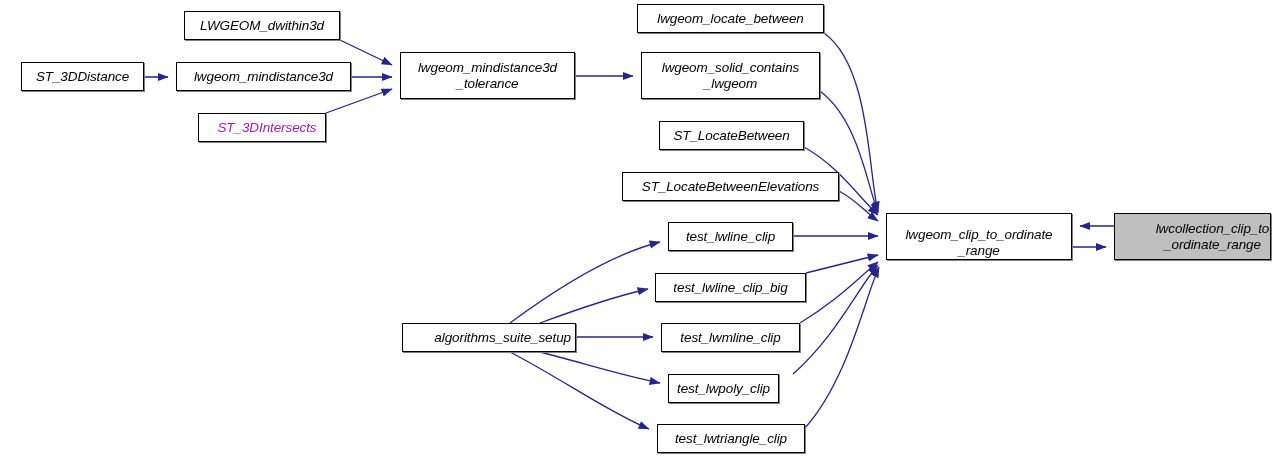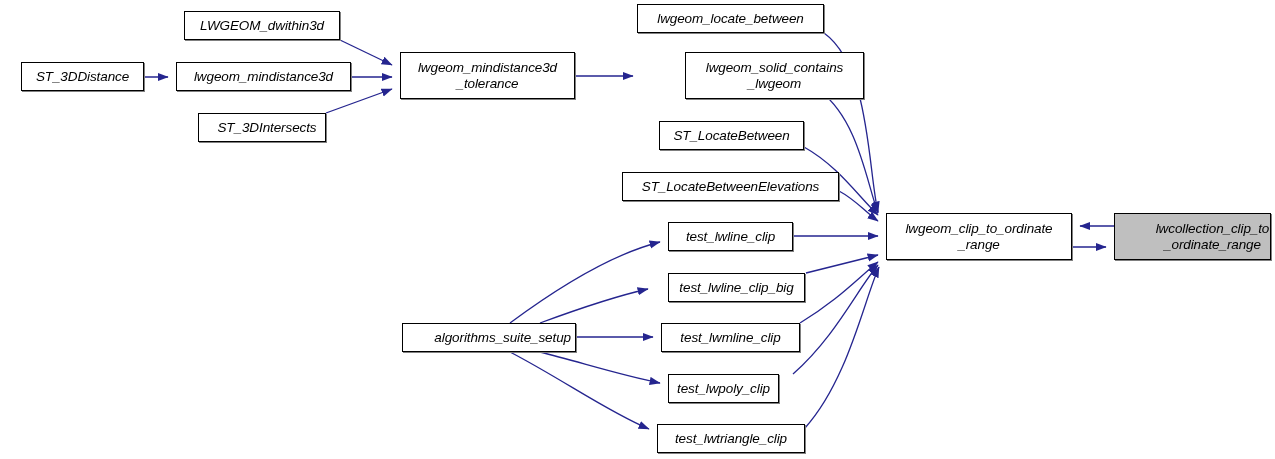--- a/index.html
+++ b/index.html
@@ -81,32 +81,32 @@
         <path d="M540,352 C580,362 620,375 660,383" fill="none" stroke="#25258f" stroke-width="1.3" marker-end="url(#ah)"></path>
         <path d="M510,352 C562,379 608,412 649,429" fill="none" stroke="#25258f" stroke-width="1.3" marker-end="url(#ah)"></path>
         <path d="M1072,247 L1106,247" fill="none" stroke="#25258f" stroke-width="1.3" marker-end="url(#ah)"></path>
         <path d="M1114,226 L1080,226" fill="none" stroke="#25258f" stroke-width="1.3" marker-end="url(#ah)"></path>
       </g>
   </svg>
   <div id="nodes">
       <div class="node" style="left: 5px; top: 62px; width: 123px; height: 29px; border-color: rgb(0, 0, 0); color: rgb(0, 0, 0); background: rgb(255, 255, 255); box-shadow: rgb(128, 128, 128) 1px 1px 0px 0px; margin-left: 16px;"><span class="lbl">ST_3DDistance</span></div>
       <div class="node" style="left: 176px; top: 62px; width: 175px; height: 29px; border-color: rgb(0, 0, 0); color: rgb(0, 0, 0); background: rgb(255, 255, 255); box-shadow: rgb(128, 128, 128) 1px 1px 0px 0px;"><span class="lbl">lwgeom_mindistance3d</span></div>
       <div class="node" style="left: 184px; top: 11px; width: 156px; height: 29px; border-color: rgb(0, 0, 0); color: rgb(0, 0, 0); background: rgb(255, 255, 255); box-shadow: rgb(128, 128, 128) 1px 1px 0px 0px;"><span class="lbl">LWGEOM_dwithin3d</span></div>
-      <div class="node" style="left: 198px; top: 113px; width: 128px; height: 29px; border-color: rgb(0, 0, 0); color: #000000; background: rgb(255, 255, 255); box-shadow: rgb(128, 128, 128) 1px 1px 0px 0px; padding-left: 10px;"><span class="lbl">ST_3DIntersects</span></div>
+      <div class="node" style="left: 198px; top: 113px; width: 128px; height: 29px; border-color: rgb(0, 0, 0); color: #a21caf; background: rgb(255, 255, 255); box-shadow: rgb(128, 128, 128) 1px 1px 0px 0px; padding-left: 10px;"><span class="lbl">ST_3DIntersects</span></div>
       <div class="node" style="left: 400px; top: 52px; width: 175px; height: 47px; border-color: rgb(0, 0, 0); color: rgb(0, 0, 0); background: rgb(255, 255, 255); box-shadow: rgb(128, 128, 128) 1px 1px 0px 0px;"><span class="lbl">lwgeom_mindistance3d
 _tolerance</span></div>
       <div class="node" style="left: 637px; top: 4px; width: 187px; height: 29px; border-color: rgb(0, 0, 0); color: rgb(0, 0, 0); background: rgb(255, 255, 255); box-shadow: rgb(128, 128, 128) 1px 1px 0px 0px;"><span class="lbl">lwgeom_locate_between</span></div>
-      <div class="node" style="left: 641px; top: 52px; width: 179px; height: 47px; border-color: rgb(0, 0, 0); color: rgb(0, 0, 0); background: rgb(255, 255, 255); box-shadow: rgb(128, 128, 128) 1px 1px 0px 0px; margin-left: 44px;"><span class="lbl">lwgeom_solid_contains
+      <div class="node" style="left: 641px; top: 52px; width: 179px; height: 47px; border-color: rgb(0, 0, 0); color: rgb(0, 0, 0); background: rgb(255, 255, 255); box-shadow: rgb(128, 128, 128) 1px 1px 0px 0px;"><span class="lbl">lwgeom_solid_contains
 _lwgeom</span></div>
       <div class="node" style="left: 659px; top: 121px; width: 145px; height: 29px; border-color: rgb(0, 0, 0); color: rgb(0, 0, 0); background: rgb(255, 255, 255); box-shadow: rgb(128, 128, 128) 1px 1px 0px 0px;"><span class="lbl">ST_LocateBetween</span></div>
       <div class="node" style="left: 622px; top: 172px; width: 217px; height: 29px; border-color: rgb(0, 0, 0); color: rgb(0, 0, 0); background: rgb(255, 255, 255); box-shadow: rgb(128, 128, 128) 1px 1px 0px 0px;"><span class="lbl">ST_LocateBetweenElevations</span></div>
       <div class="node" style="left: 668px; top: 222px; width: 125px; height: 29px; border-color: rgb(0, 0, 0); color: rgb(0, 0, 0); background: rgb(255, 255, 255); box-shadow: rgb(128, 128, 128) 1px 1px 0px 0px;"><span class="lbl">test_lwline_clip</span></div>
-      <div class="node" style="left: 655px; top: 273px; width: 137px; height: 29px; border-color: rgb(0, 0, 0); color: rgb(0, 0, 0); background: rgb(255, 255, 255); box-shadow: rgb(128, 128, 128) 1px 1px 0px 0px; margin-left: 13px;"><span class="lbl">test_lwline_clip_big</span></div>
+      <div class="node" style="left: 655px; top: 273px; width: 151px; height: 29px; border-color: rgb(0, 0, 0); color: rgb(0, 0, 0); background: rgb(255, 255, 255); box-shadow: rgb(128, 128, 128) 1px 1px 0px 0px;"><span class="lbl">test_lwline_clip_big</span></div>
       <div class="node" style="left: 661px; top: 323px; width: 139px; height: 29px; border-color: rgb(0, 0, 0); color: rgb(0, 0, 0); background: rgb(255, 255, 255); box-shadow: rgb(128, 128, 128) 1px 1px 0px 0px; text-align: center;"><span class="lbl">test_lwmline_clip</span></div>
       <div class="node" style="left: 668px; top: 374px; width: 111px; height: 29px; border-color: rgb(0, 0, 0); color: rgb(0, 0, 0); background: rgb(255, 255, 255); box-shadow: rgb(128, 128, 128) 1px 1px 0px 0px;"><span class="lbl">test_lwpoly_clip</span></div>
       <div class="node" style="left: 657px; top: 424px; width: 148px; height: 29px; border-color: rgb(0, 0, 0); color: rgb(0, 0, 0); background: rgb(255, 255, 255); box-shadow: rgb(128, 128, 128) 1px 1px 0px 0px;"><span class="lbl">test_lwtriangle_clip</span></div>
       <div class="node" style="left: 402px; top: 323px; width: 174px; height: 29px; border-color: rgb(0, 0, 0); color: rgb(0, 0, 0); background: rgb(255, 255, 255); box-shadow: rgb(128, 128, 128) 1px 1px 0px 0px; justify-content: flex-end;"><span class="lbl">algorithms_suite_setup</span></div>
-      <div class="node" style="left: 886px; top: 213px; width: 186px; height: 47px; border-color: rgb(0, 0, 0); color: rgb(0, 0, 0); background: rgb(255, 255, 255); box-shadow: rgb(128, 128, 128) 1px 1px 0px 0px;"><span class="lbl">lwgeom_clip_to_ordinate
+      <div class="node" style="left: 886px; top: 213px; width: 186px; height: 47px; border-color: rgb(0, 0, 0); color: rgb(0, 0, 0); background: rgb(255, 255, 255); box-shadow: rgb(128, 128, 128) 1px 1px 0px 0px; align-items: flex-end;"><span class="lbl">lwgeom_clip_to_ordinate
 _range</span></div>
       <div class="node highlight" style="left: 1114px; top: 213px; width: 157px; height: 47px; border-color: rgb(0, 0, 0); color: rgb(0, 0, 0); background: rgb(191, 191, 191); box-shadow: rgb(128, 128, 128) 1px 1px 0px 0px;"><span class="lbl">lwcollection_clip_to
 _ordinate_range</span></div>
     </div>
 </div>
 
 </body></html>

